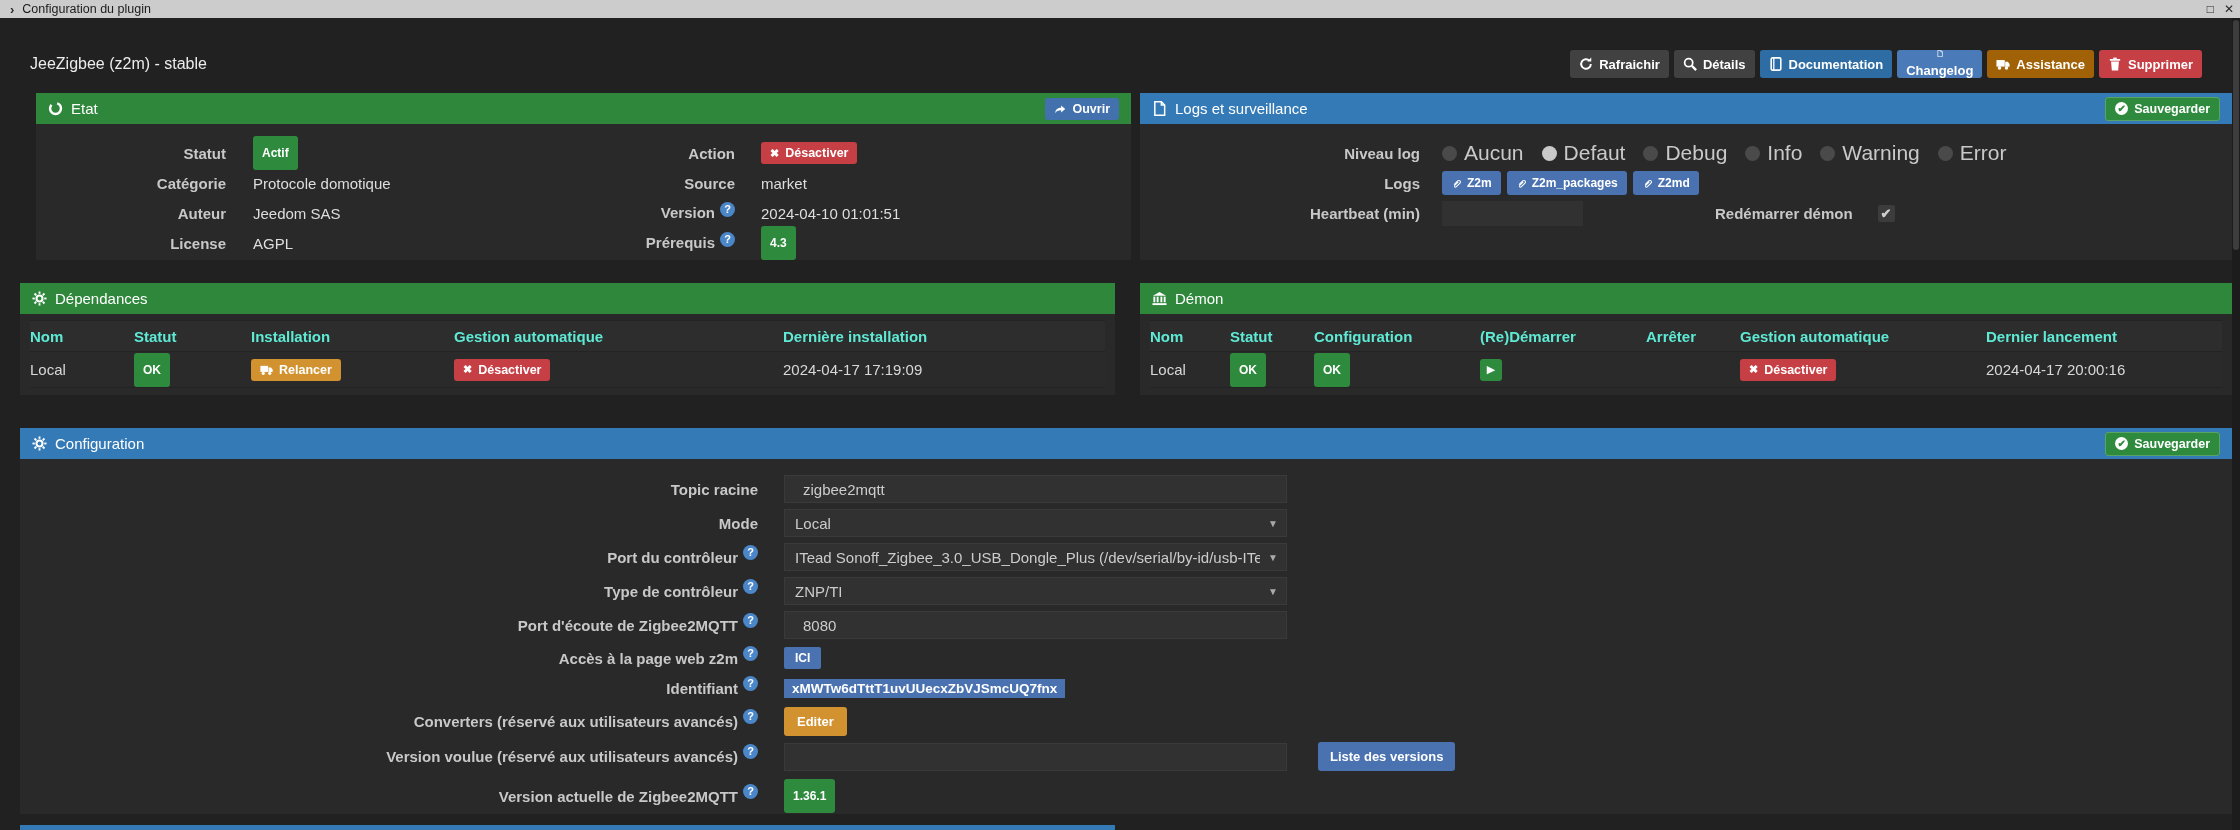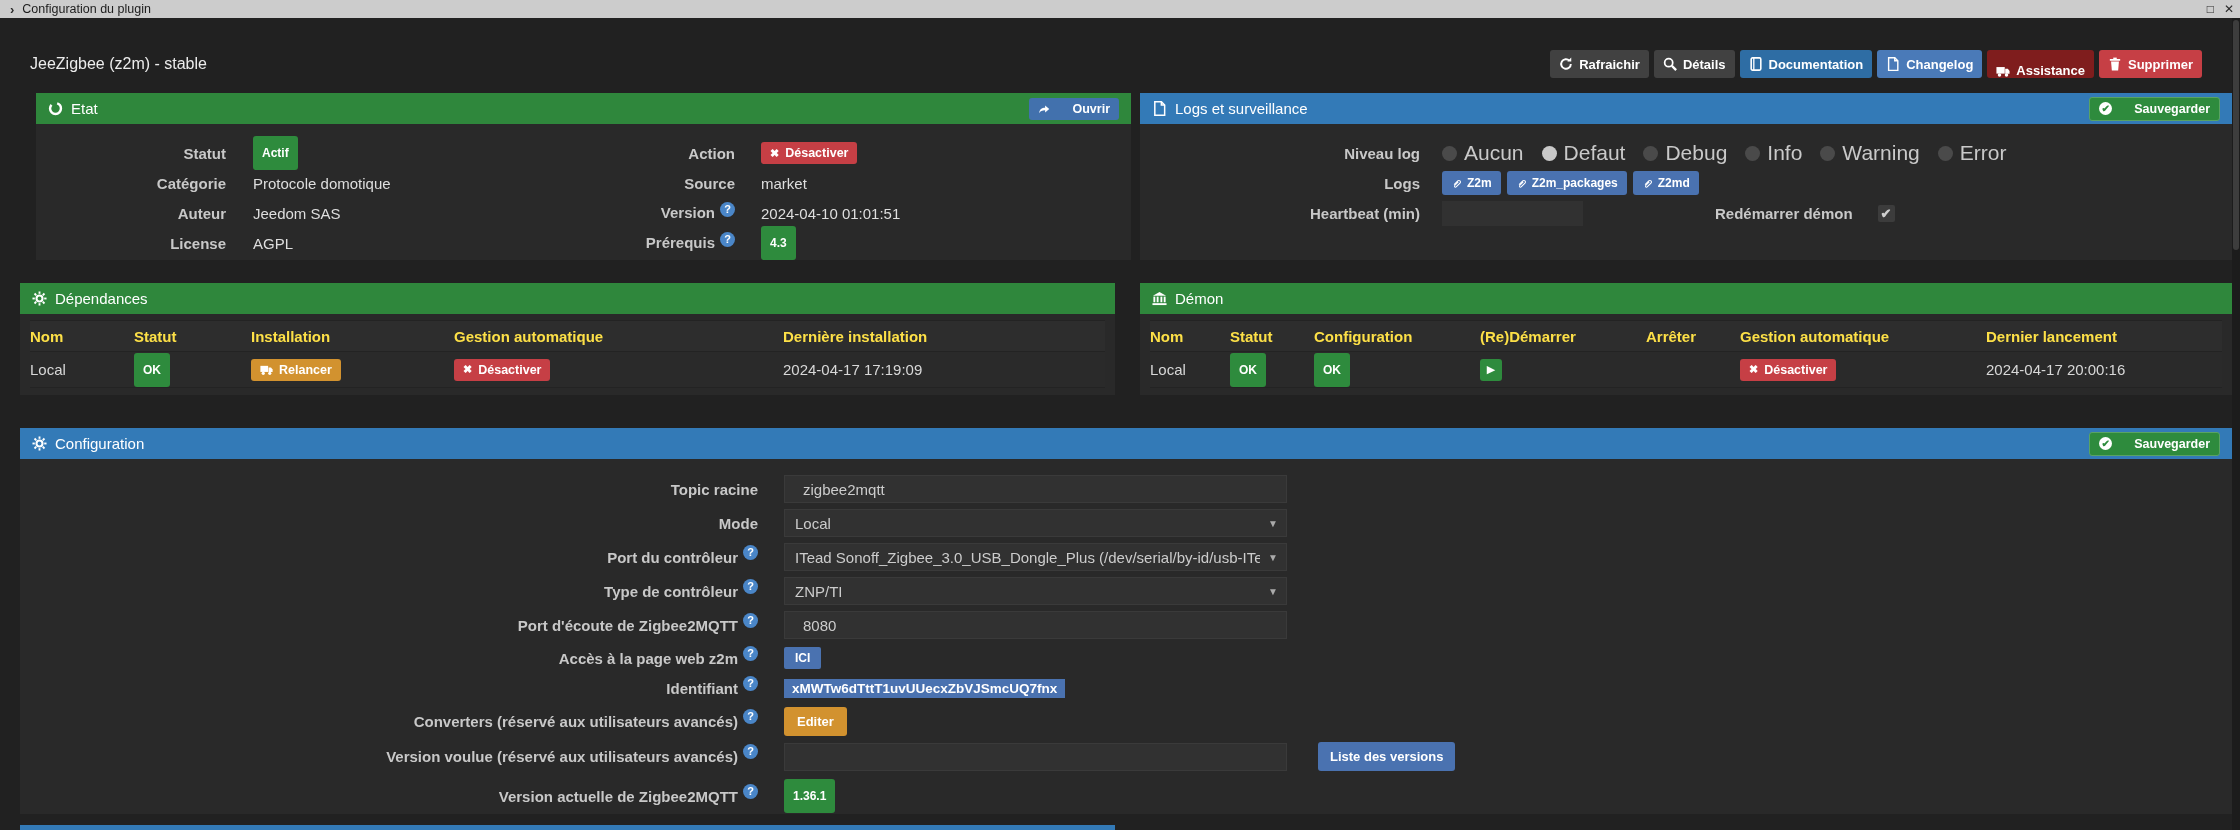--- a/index.html
+++ b/index.html
@@ -18,31 +18,31 @@
   .tb-win{position:absolute;right:6px;top:0;height:18px;display:flex;align-items:center;gap:10px;color:#2a2a2a;font-size:12px;}
   .tb-btn{cursor:default;line-height:18px;}
 
   
   .page-title{position:absolute;left:30px;top:55px;font-size:16px;color:#ececec;}
   .toolbar{position:absolute;top:50px;right:38px;display:flex;gap:5px;}
   .tbtn{height:28px;display:flex;align-items:center;gap:6px;padding:0 9px;border-radius:3px;
     color:#fff;font-size:13px;font-weight:bold;}
   .tbtn.dark{background:#414141;}
   .tbtn.blue{background:#2e6da4;}
-  .tbtn.blue2{background:#4a7ab8;}
-  .tbtn.orange{background:#7f1d1d;align-items:flex-end;}
+  .tbtn.blue2{background:#4a7ab8;flex-direction:column;}
+  .tbtn.orange{background:#a16207;}
   .tbtn.red{background:#c63f45;}
 
   
   .panel{position:absolute;background:#292929;}
   .phead{height:31px;display:flex;align-items:center;padding:0 12px;color:#fff;font-size:15px;gap:8px;}
   .phead.green{background:#2f873c;}
   .phead.blue{background:#337ab7;}
   .phead .ic{width:15px;height:15px;}
-  .head-btn{margin-left:auto;height:22px;display:flex;align-items:center;gap:22px;padding:0 9px;
+  .head-btn{margin-left:auto;height:22px;display:flex;align-items:center;gap:6px;padding:0 9px;
     border-radius:3px;color:#fff;font-size:12.5px;font-weight:bold;}
   .head-btn.openblue{background:#4271ad;}
   .head-btn.save{background:#2e8b3d;border:1px solid #59a364;}
   .savic{width:13px;height:13px;border-radius:50%;background:#fff;color:#2e8b3d;font-size:10px;
     line-height:13px;text-align:center;font-weight:bold;display:inline-block;}
 
   #p-etat{left:36px;top:93px;width:1095px;height:167px;}
   #p-logs{left:1140px;top:93px;width:1092px;height:167px;}
   #p-dep{left:20px;top:283px;width:1095px;height:112px;}
   #p-demon{left:1140px;top:283px;width:1092px;height:112px;}
@@ -80,21 +80,21 @@
     font-size:12px;font-weight:bold;padding:5px 9px;border-radius:3px;}
   .hb-input{width:141px;height:25px;background:#313131;border:none;color:#ccc;font-size:14px;
     padding:0 8px;box-sizing:border-box;font-family:"Liberation Sans",sans-serif;}
   .rd-label{font-weight:bold;color:#c8c8c8;font-size:15px;margin-left:132px;}
   .checkbox{width:17px;height:17px;background:#3c3c3c;border-radius:2px;color:#cfcfcf;
     font-size:13px;font-weight:bold;text-align:center;line-height:17px;margin-left:25px;}
 
   
   .dtable{margin:6px 10px 0;background:#2d2d2d;border-top:1px solid #232323;border-bottom:1px solid #232323;}
   .trow{display:flex;align-items:center;}
-  .thead-row{height:30px;font-weight:bold;color:#fde047;font-size:15px;}
+  .thead-row{height:30px;font-weight:bold;color:#5eead4;font-size:15px;}
   .tdata-row{height:35px;border-top:1px solid #232323;color:#d8d8d8;font-size:15px;background:#2a2a2a;}
   .cell{flex:0 0 auto;overflow:hidden;white-space:nowrap;}
   .cell.grow{flex:1 1 auto;}
   .dep-c1{width:104px;} .dep-c2{width:117px;} .dep-c3{width:203px;} .dep-c4{width:329px;}
   .dem-c1{width:80px;} .dem-c2{width:84px;} .dem-c3{width:166px;} .dem-c4{width:166px;}
   .dem-c5{width:94px;} .dem-c6{width:246px;}
   .play-btn{display:inline-flex;align-items:center;justify-content:center;width:22px;height:22px;
     background:#2e8b3d;color:#fff;border-radius:3px;font-size:11px;}
 
   

